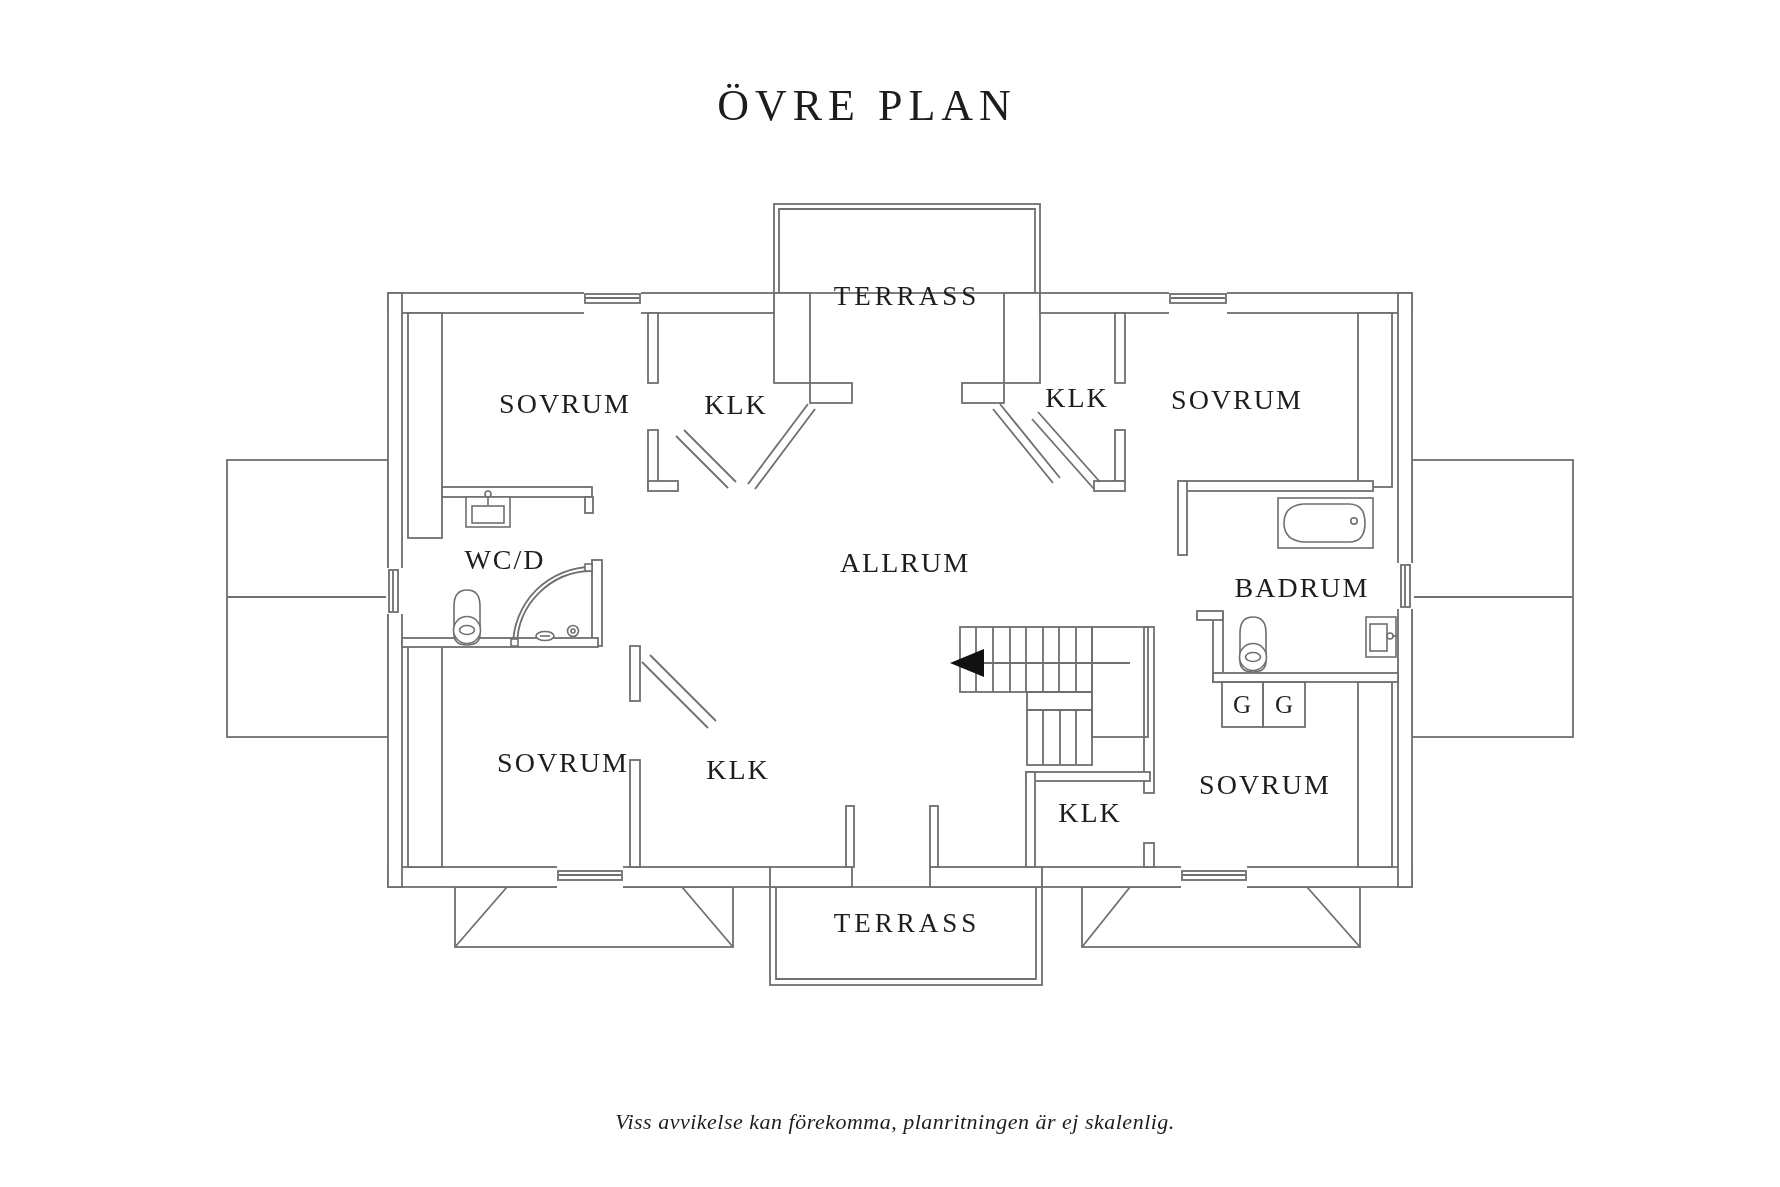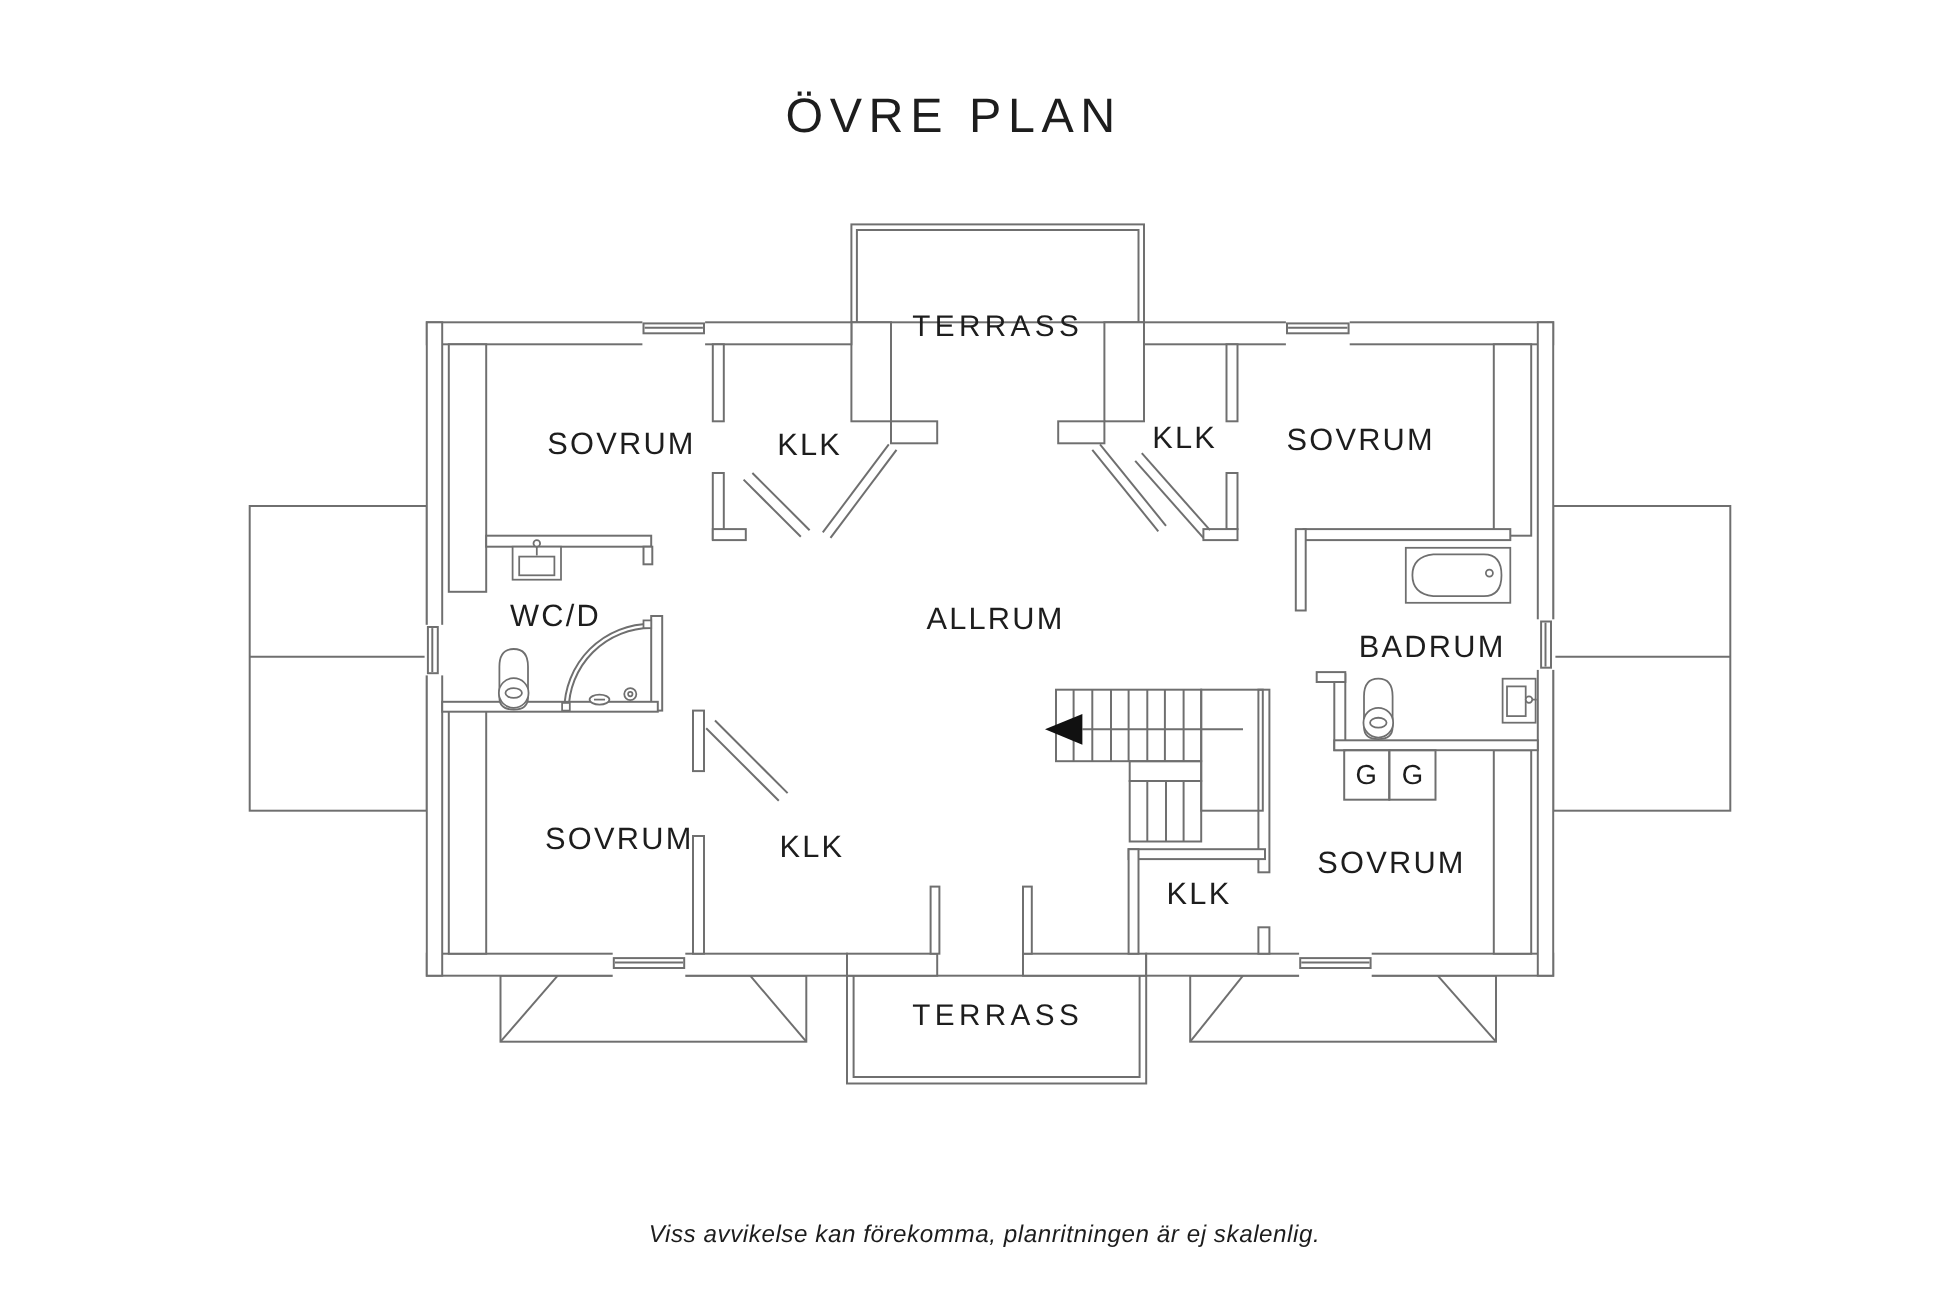--- a/index.html
+++ b/index.html
@@ -1,17 +1,17 @@
 <!DOCTYPE html>
 <html><head>
 <meta charset="utf-8">
 <style>
   html,body{margin:0;padding:0;background:#ffffff;}
   .stage{position:relative;width:1780px;height:1187px;background:var(--bg,#fff);
-         font-family:Liberation Sans, sans-serif;}
+         font-family:Liberation Serif, serif;}
   svg{display:block}
   svg text{fill:var(--label,#1d1d1d);}
   .wall{fill:#ffffff;stroke:var(--wall,#6f6f6f);stroke-width:1.8;}
   .thin{fill:none;stroke:var(--wall,#6f6f6f);stroke-width:1.8;}
   .fix{fill:#ffffff;stroke:var(--wall,#6f6f6f);stroke-width:1.6;}
   .erase{fill:#ffffff;stroke:none;}
   .lbl{font-size:28px;letter-spacing:2px;text-anchor:middle;}
   .lbl-terrass{font-size:27px;letter-spacing:4px;text-anchor:middle;}
   .lbl-title{font-size:44px;letter-spacing:6px;text-anchor:middle;}
   .lbl-g{font-size:25px;text-anchor:middle;}

